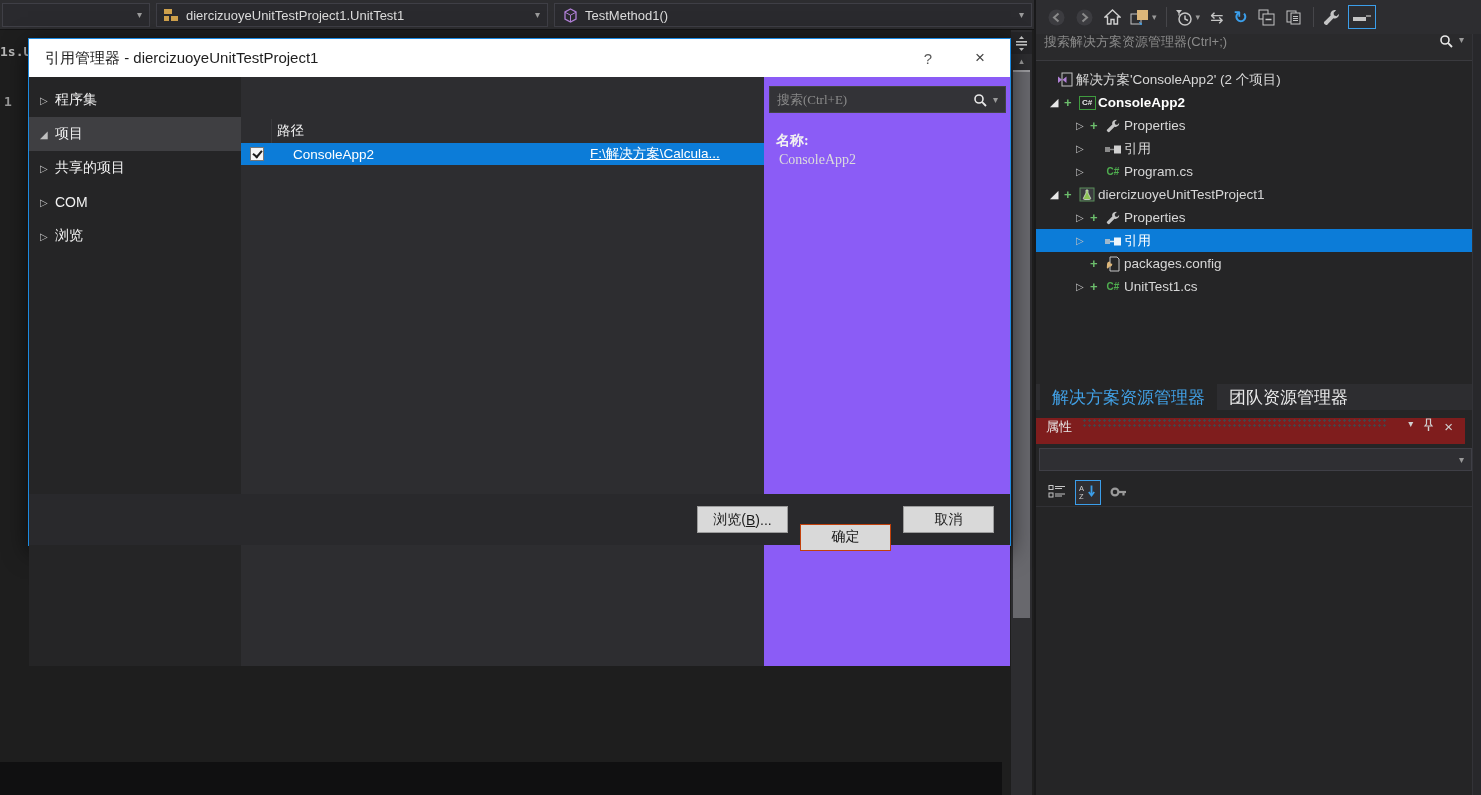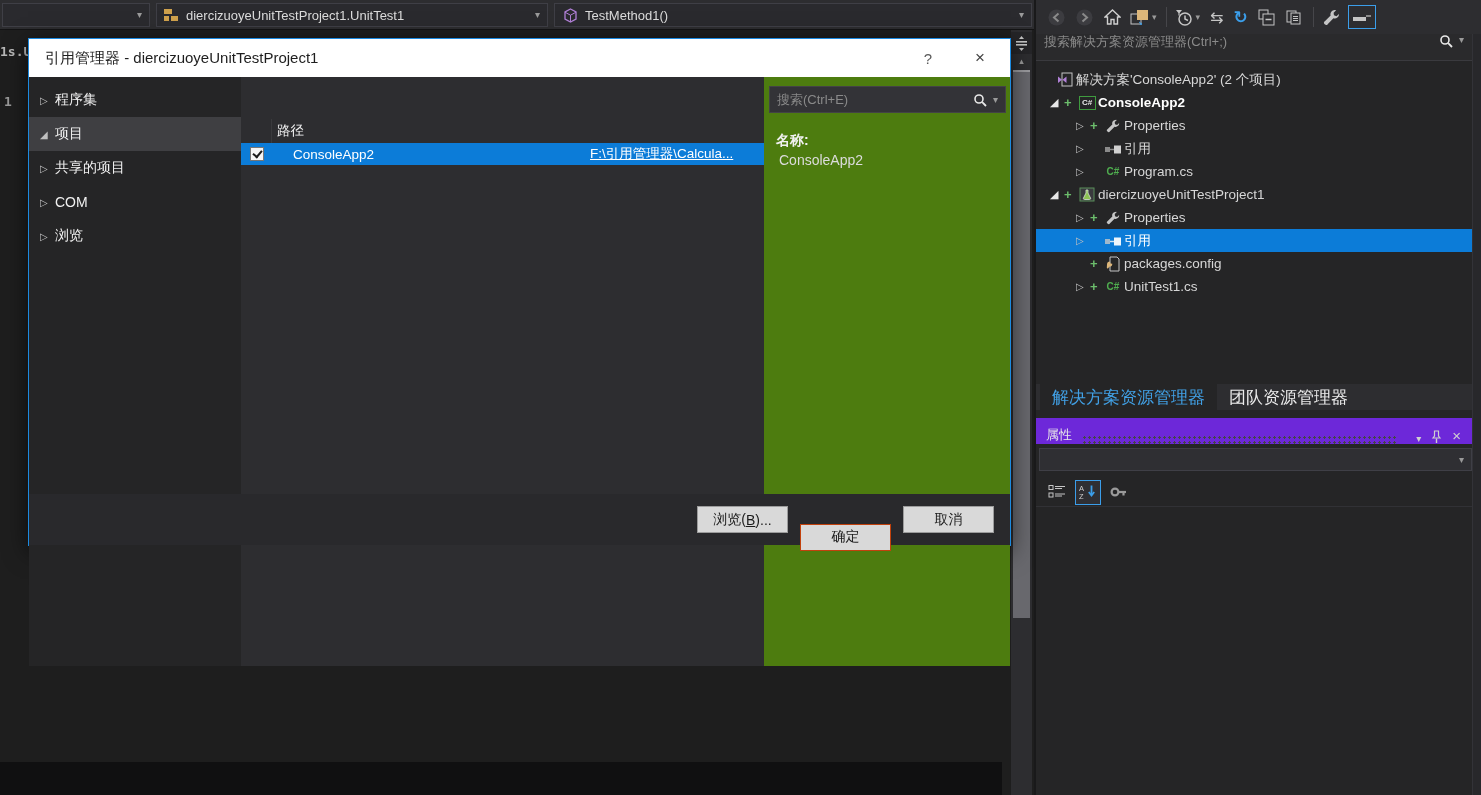--- a/index.html
+++ b/index.html
@@ -53,21 +53,21 @@
   .lh-check { width:31px; border-right:1px solid #3a3a3d; }
   .lh-name  { width:314px; padding-left:21px; line-height:24px; border-right:1px solid #3a3a3d; }
   .lh-path  { flex:1; padding-left:5px; line-height:24px; }
   .list-row { position:absolute; top:66px; left:0; right:0; height:22px; display:flex; align-items:center; font-size:13.5px; color:#f1f1f1; }
   .list-row.selected { background:#0c7cd8; color:#fff; }
   .row-check { margin-left:9px; width:14px; height:14px; background:#f5f5f5; border:1px solid #777; position:relative; }
   .row-check::after { content:""; position:absolute; left:2px; top:2px; width:7px; height:4px; border-left:2px solid #1b1b1b; border-bottom:2px solid #1b1b1b; transform:rotate(-50deg); }
   .row-name { margin-left:29px; width:292px; }
   .row-path { padding-left:5px; text-decoration:underline; white-space:nowrap; }
 
-  .dlg-side-right { flex:1; background:#4d7c0f; position:relative; }
+  .dlg-side-right { flex:1; background:#8b5cf6; position:relative;font-family:Liberation Serif, serif; }
   .dlg-search { position:absolute; top:9px; left:5px; right:4px; height:27px; background:#333337; border:1px solid #434346; display:flex; align-items:center; padding:0 7px; }
   .dlg-search input, .se-search input { flex:1; background:transparent; border:none; outline:none; color:#d0d0d0; font-size:13px; font-family:inherit; min-width:0; }
   .dlg-search input::placeholder, .se-search input::placeholder { color:#8a8a8a; }
   .search-arrow { color:#9a9a9a; font-size:10px; margin-left:6px; }
   .detail-label { position:absolute; top:55px; left:12px; font-size:14px; font-weight:bold; color:#f1f1f1; }
   .detail-value { position:absolute; top:75px; left:15px; font-size:14px; color:#dcdcdc; }
 
   .dlg-footer { position:absolute; bottom:0; left:0; right:0; height:51px; background:#29292c; display:flex; align-items:center; justify-content:flex-end; padding-right:16px; gap:12px; }
   .btn { width:91px; height:27px; background:#d9d9d9; border:1px solid #9c9c9c; font-size:14px; color:#1b1b1b; display:flex; align-items:center; justify-content:center; cursor:default; }
   .btn.ok { border:1px solid #c2410c;margin-top:35px; }
@@ -95,21 +95,21 @@
   .ticon { width:22px; display:flex; justify-content:center; align-items:center; }
   .tlabel { white-space:nowrap; }
   .tlabel.bold { font-weight:bold; color:#fff; }
   .csbox { width:17px; height:14px; border:1px solid #3f9b3f; color:#e8e8e8; font-size:8px; font-weight:bold; display:flex; align-items:center; justify-content:center; background:#252526; }
   .csfile { color:#4fae4f; font-size:10px; font-weight:bold; }
 
   .se-tabs { position:absolute; top:384px; left:0; right:0; height:26px; background:#2d2d30; display:flex; padding-left:4px; }
   .se-tab { padding:0 12px; display:flex; align-items:center; font-size:17px; color:#ececec; }
   .se-tab.active { background:#252526; color:#41a0e5; }
 
-  .props-header { position:absolute; top:418px; left:0; right:8px; height:26px; background:#6d28d9; display:flex; align-items:flex-end; padding:0 12px 0 10px; font-size:13px; color:#e8e8e8; }
+  .props-header { position:absolute; top:418px; left:0; right:16px; height:26px; background:#7f1d1d; display:flex; align-items:flex-start; padding:0 12px 0 10px; font-size:13px; color:#e8e8e8; }
   .props-dots { flex:1; height:9px; margin:0 10px; background-image:radial-gradient(#45454a 1px, transparent 1.2px); background-size:5px 5px; }
   .ph-icon { margin-left:10px; color:#d0d0d0; display:flex; align-items:center; }
   .ph-arrow { font-size:10px; }
   .ph-close { font-size:15px; }
 
   .props-combo { position:absolute; top:448px; left:3px; right:9px; height:23px; background:#2f2f33; border:1px solid #3f3f46; display:flex; align-items:center; justify-content:flex-end; padding-right:7px; }
   .props-combo .dd-arrow { color:#9a9a9a; font-size:10px; }
 
   .props-toolbar { position:absolute; top:478px; left:0; right:9px; height:29px; display:flex; align-items:center; padding-left:8px; border-bottom:1px solid #313135; gap:5px; }
   .pt-icon { width:26px; height:25px; display:flex; align-items:center; justify-content:center; }
@@ -200,21 +200,21 @@
     </div>
 
     <div class="dlg-list">
       <div class="list-header">
         <div class="lh-check"></div>
         <div class="lh-path">路径</div>
       </div>
       <div class="list-row selected">
         <span class="row-check"></span>
         <span class="row-name">ConsoleApp2</span>
-        <span class="row-path">F:\引用管理器\Calcula...</span>
+        <span class="row-path">F:\解决方案\Calcula...</span>
       </div>
     </div>
 
     <div class="dlg-side-right">
       <div class="dlg-search">
         <input type="text" placeholder="搜索(Ctrl+E)" style="">
         <span>
           <svg width="14" height="14" viewBox="0 0 14 14">
               <circle cx="6" cy="6" r="4" fill="none" stroke="#e8e8e8" stroke-width="1.6"></circle>
               <line x1="9.2" y1="9.2" x2="13" y2="13" stroke="#e8e8e8" stroke-width="1.8"></line>

